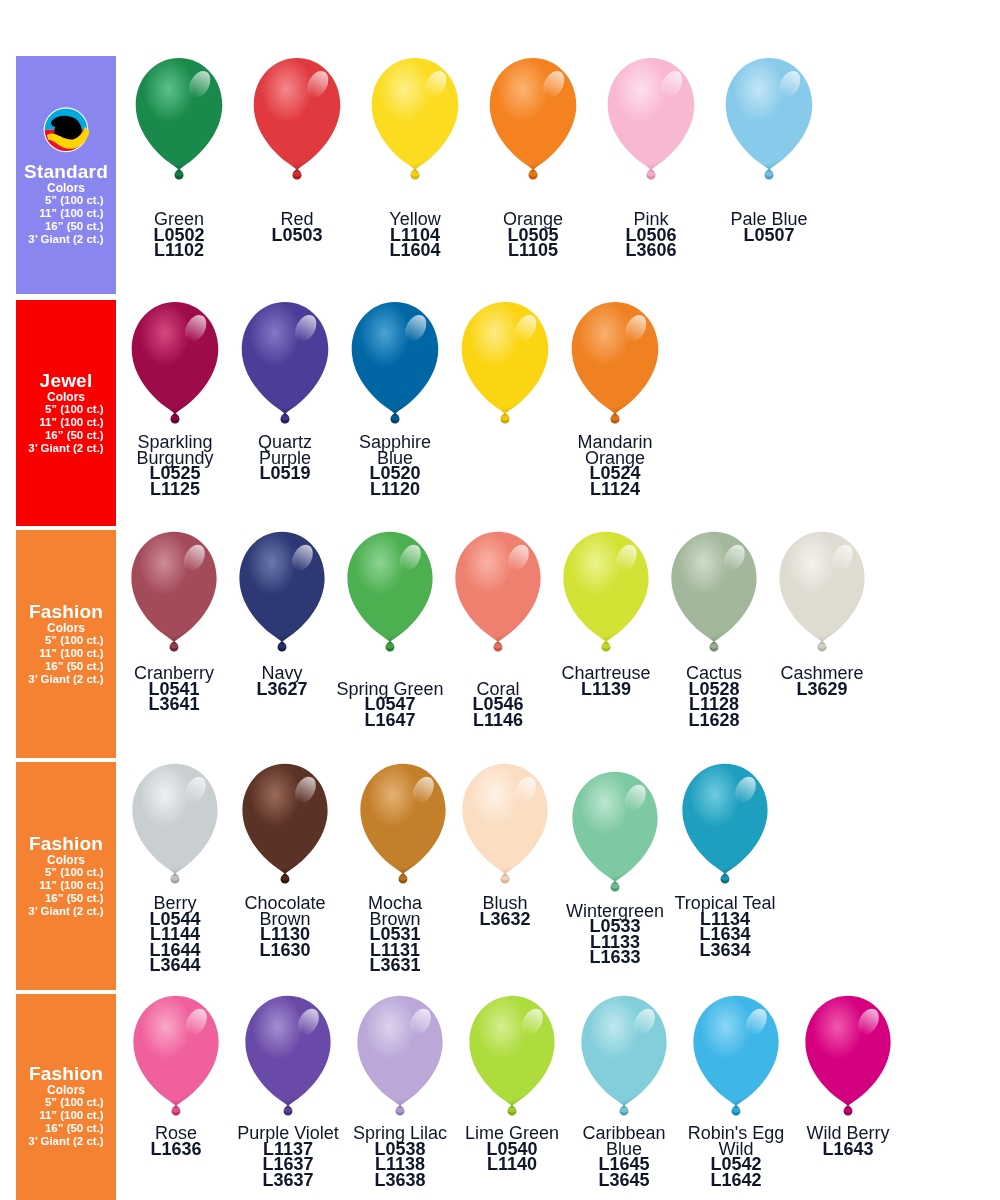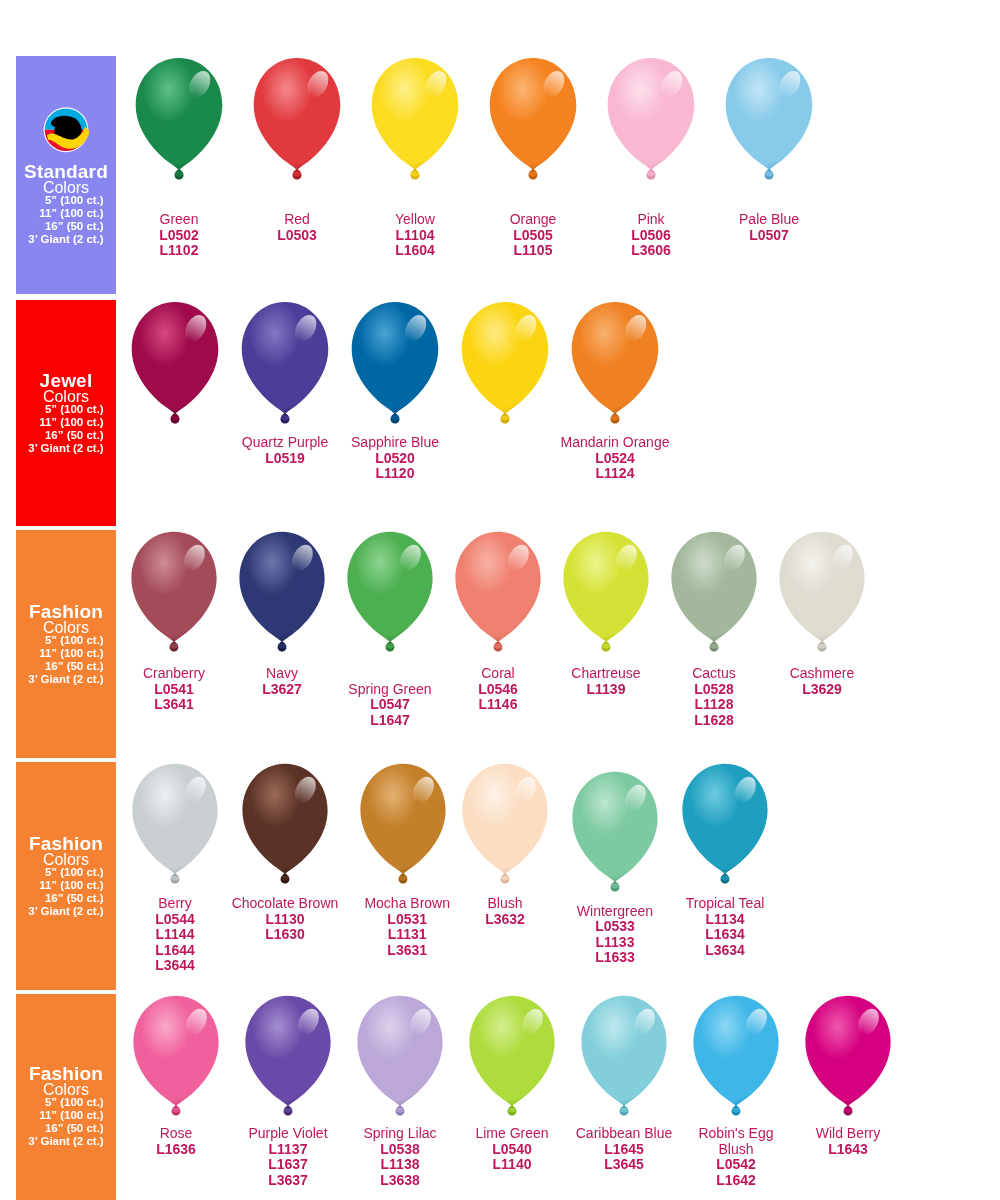--- a/index.html
+++ b/index.html
@@ -14,33 +14,33 @@
   
   .row{position:absolute;left:0;width:1000px;}
   .cat{
     position:absolute;left:16px;top:0;width:100px;
     color:#ffffff;text-align:center;
     display:flex;flex-direction:column;align-items:center;justify-content:center;
     box-sizing:border-box;
   }
   .cat-logo{width:56px;height:56px;margin-bottom:2px;}
   .cat-name{font-size:19px;font-weight:bold;line-height:20px;letter-spacing:.2px;}
-  .cat-sub{font-size:16px;font-weight:normal;line-height:12.6px;text-align:right;}
+  .cat-sub{font-size:12px;font-weight:bold;line-height:12.6px;text-align:right;}
   .cat-sizes{font-size:11.5px;font-weight:bold;line-height:13px;white-space:nowrap;text-align:right;}
 
   
   .cells{position:absolute;left:120px;top:0;display:flex;}
   .cell{
     display:flex;flex-direction:column;align-items:center;
     box-sizing:border-box;
   }
   .balloon-wrap{display:flex;align-items:flex-start;justify-content:center;}
   .balloon{display:block;}
   .lbl{
-    text-align:center;font-size:14px;color:#be185d;line-height:15.5px;
+    text-align:center;font-size:18px;color:#0f172a;line-height:15.5px;
     margin-top:2px;
   }
   .lbl .nm{font-weight:normal;}
   .lbl .sku{font-weight:bold;}
 </style>
 </head>
 <body>
 
 <div class="sheet" id="sheet">
     <div class="row" style="top:28px;height:238px;">
@@ -292,20 +292,25 @@
              C96 76 80 98 62 112
              C56 116.5 52 119 50 121
              C48 119 44 116.5 38 112
              C20 98 4 76 4 52
              C4 24 24 2 50 2 Z" fill="url(#bg6)"></path>
     <ellipse cx="72" cy="30" rx="10" ry="15" fill="url(#bh7)" transform="rotate(28 72 30)"></ellipse>
     <path d="M50 120 c-4 2 -6 6 -4 9 c2 3 6 3 8 0 c2 -3 0 -7 -4 -9 Z" fill="#5e0028"></path>
     <path d="M46 124 c2 -2 6 -2 8 0 c1 2 -1 4 -4 4 c-3 0 -5 -2 -4 -4 Z" fill="#9e0a4a" opacity=".7"></path>
   </svg>
         </div>
+        <div class="lbl">
+          <div class="nm">Sparkling Burgundy</div>
+          <div class="sku">L0525</div>
+            <div class="sku">L1125</div>
+        </div>
       </div>
         <div class="cell" style="width:110px;">
         <div class="balloon-wrap" style="height:133px;">
           <svg class="balloon" width="96" height="128" viewBox="0 0 100 136">
     <defs>
       <radialGradient id="bg7" cx="38%" cy="28%" r="78%">
         <stop offset="0%" stop-color="#8278c4"></stop>
         <stop offset="38%" stop-color="#4b3e99"></stop>
         <stop offset="86%" stop-color="#4b3e99"></stop>
         <stop offset="100%" stop-color="#261c5c"></stop>
@@ -531,21 +536,21 @@
     <path d="M50 120 c-4 2 -6 6 -4 9 c2 3 6 3 8 0 c2 -3 0 -7 -4 -9 Z" fill="#2b7a32"></path>
     <path d="M46 124 c2 -2 6 -2 8 0 c1 2 -1 4 -4 4 c-3 0 -5 -2 -4 -4 Z" fill="#4caf50" opacity=".7"></path>
   </svg>
         </div>
         <div class="lbl">
           <div class="nm">Spring Green</div>
           <div class="sku">L0547</div>
             <div class="sku">L1647</div>
         </div>
       </div>
-        <div class="cell" style="width:108px;">
+        <div class="cell" style="width:108px;justify-content:space-between;">
         <div class="balloon-wrap" style="height:134px;">
           <svg class="balloon" width="94" height="126" viewBox="0 0 100 136">
     <defs>
       <radialGradient id="bg14" cx="38%" cy="28%" r="78%">
         <stop offset="0%" stop-color="#f8b3a7"></stop>
         <stop offset="38%" stop-color="#ef7f6e"></stop>
         <stop offset="86%" stop-color="#ef7f6e"></stop>
         <stop offset="100%" stop-color="#c2533f"></stop>
       </radialGradient>
       <linearGradient id="bh15" x1="0" y1="0" x2="0" y2="1">
@@ -1086,21 +1091,21 @@
              C56 116.5 52 119 50 121
              C48 119 44 116.5 38 112
              C20 98 4 76 4 52
              C4 24 24 2 50 2 Z" fill="url(#bg29)"></path>
     <ellipse cx="72" cy="30" rx="10" ry="15" fill="url(#bh30)" transform="rotate(28 72 30)"></ellipse>
     <path d="M50 120 c-4 2 -6 6 -4 9 c2 3 6 3 8 0 c2 -3 0 -7 -4 -9 Z" fill="#1484b5"></path>
     <path d="M46 124 c2 -2 6 -2 8 0 c1 2 -1 4 -4 4 c-3 0 -5 -2 -4 -4 Z" fill="#3fb6e8" opacity=".7"></path>
   </svg>
         </div>
         <div class="lbl">
-          <div class="nm">Robin's Egg Blush</div>
+          <div class="nm">Robin's Egg Wild</div>
           <div class="sku">L0542</div>
             <div class="sku">L1642</div>
         </div>
       </div>
         <div class="cell" style="width:112px;">
         <div class="balloon-wrap" style="height:130px;">
           <svg class="balloon" width="94" height="126" viewBox="0 0 100 136">
     <defs>
       <radialGradient id="bg30" cx="38%" cy="28%" r="78%">
         <stop offset="0%" stop-color="#ef59ae"></stop>

